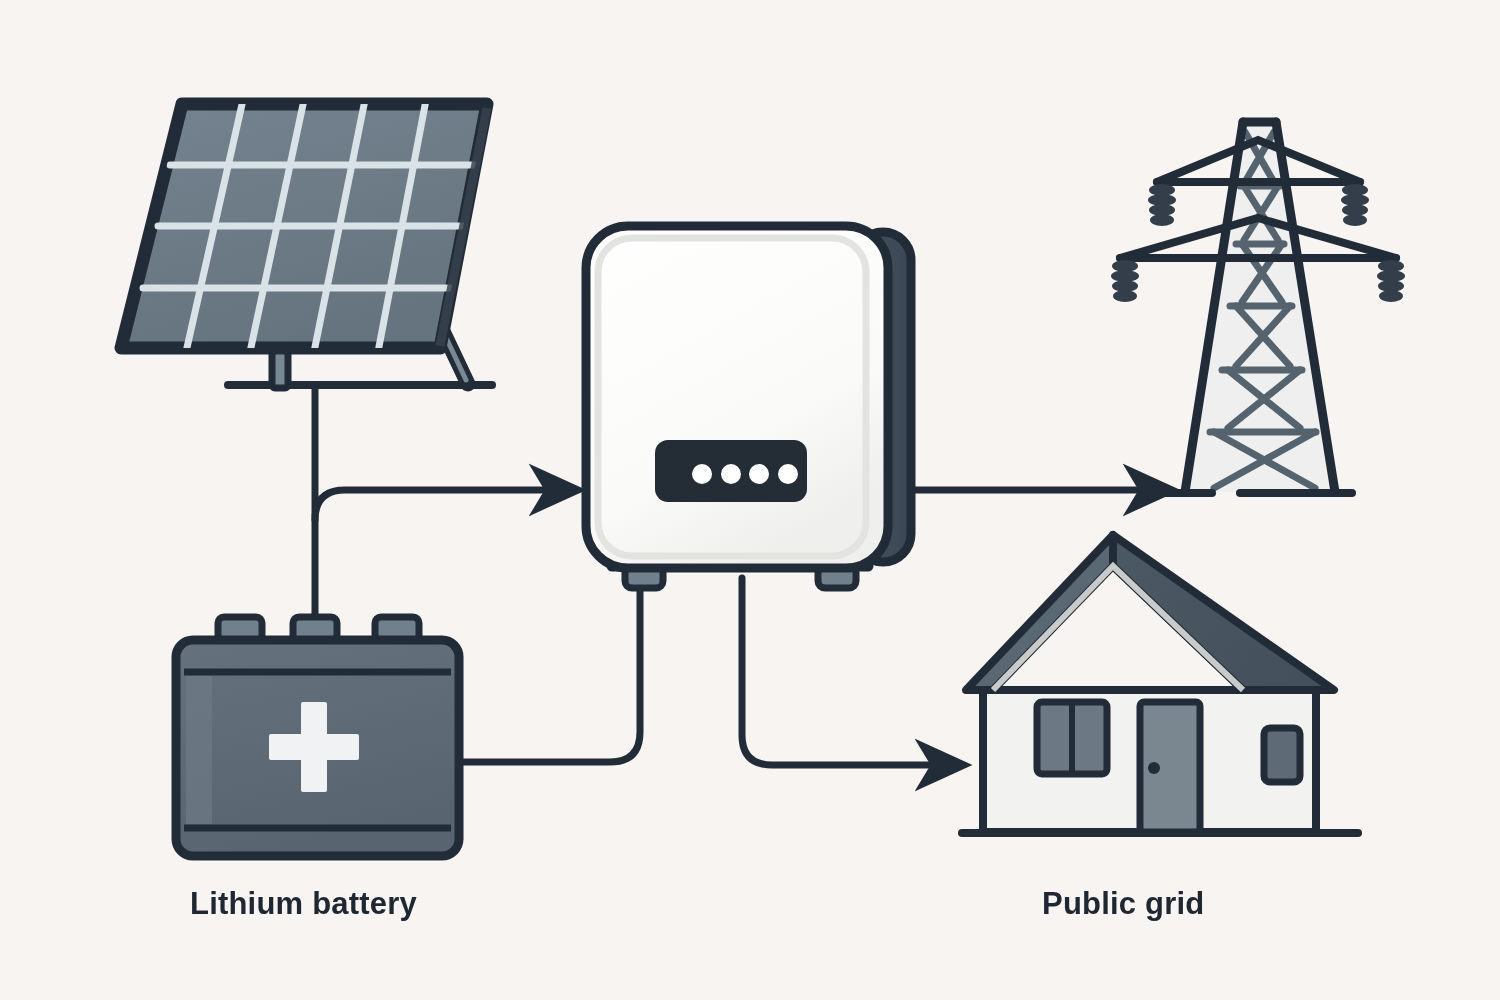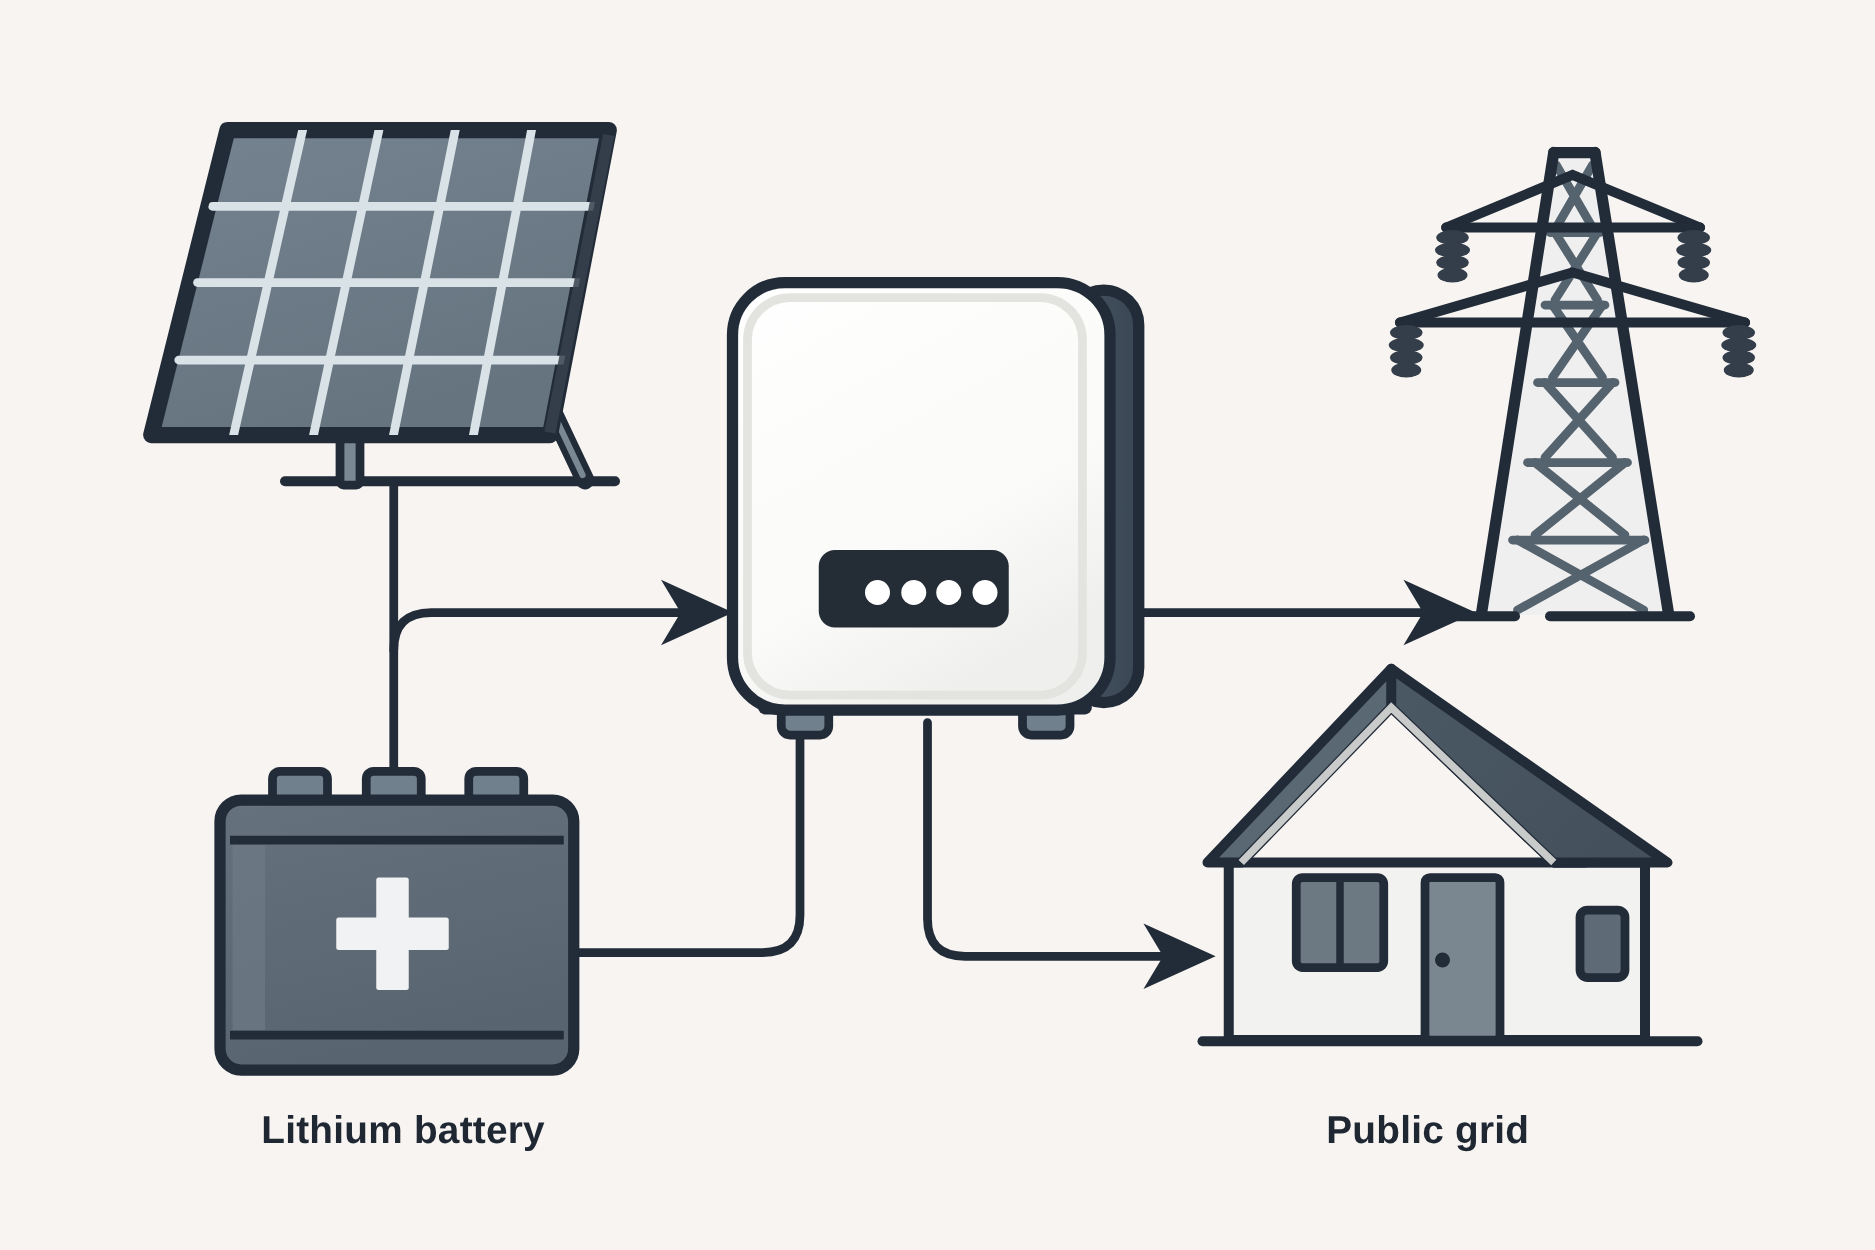--- a/index.html
+++ b/index.html
@@ -22,21 +22,20 @@
     height: 1000px;
   }
   .caption {
     position: absolute;
     font-family: "Liberation Sans", sans-serif;
     font-size: 31px;
     font-weight: 600;
     color: #1F2733;
     letter-spacing: 0.2px;
     white-space: nowrap;
-    margin-left: 19px;
   }
   #cap-battery { left: 190px; top: 886px; }
   #cap-grid    { left: 1042px; top: 886px; }
 </style>
 </head>
 <body>
 
 <div id="stage">
 
   <svg id="scene" viewBox="0 0 1500 1000">

